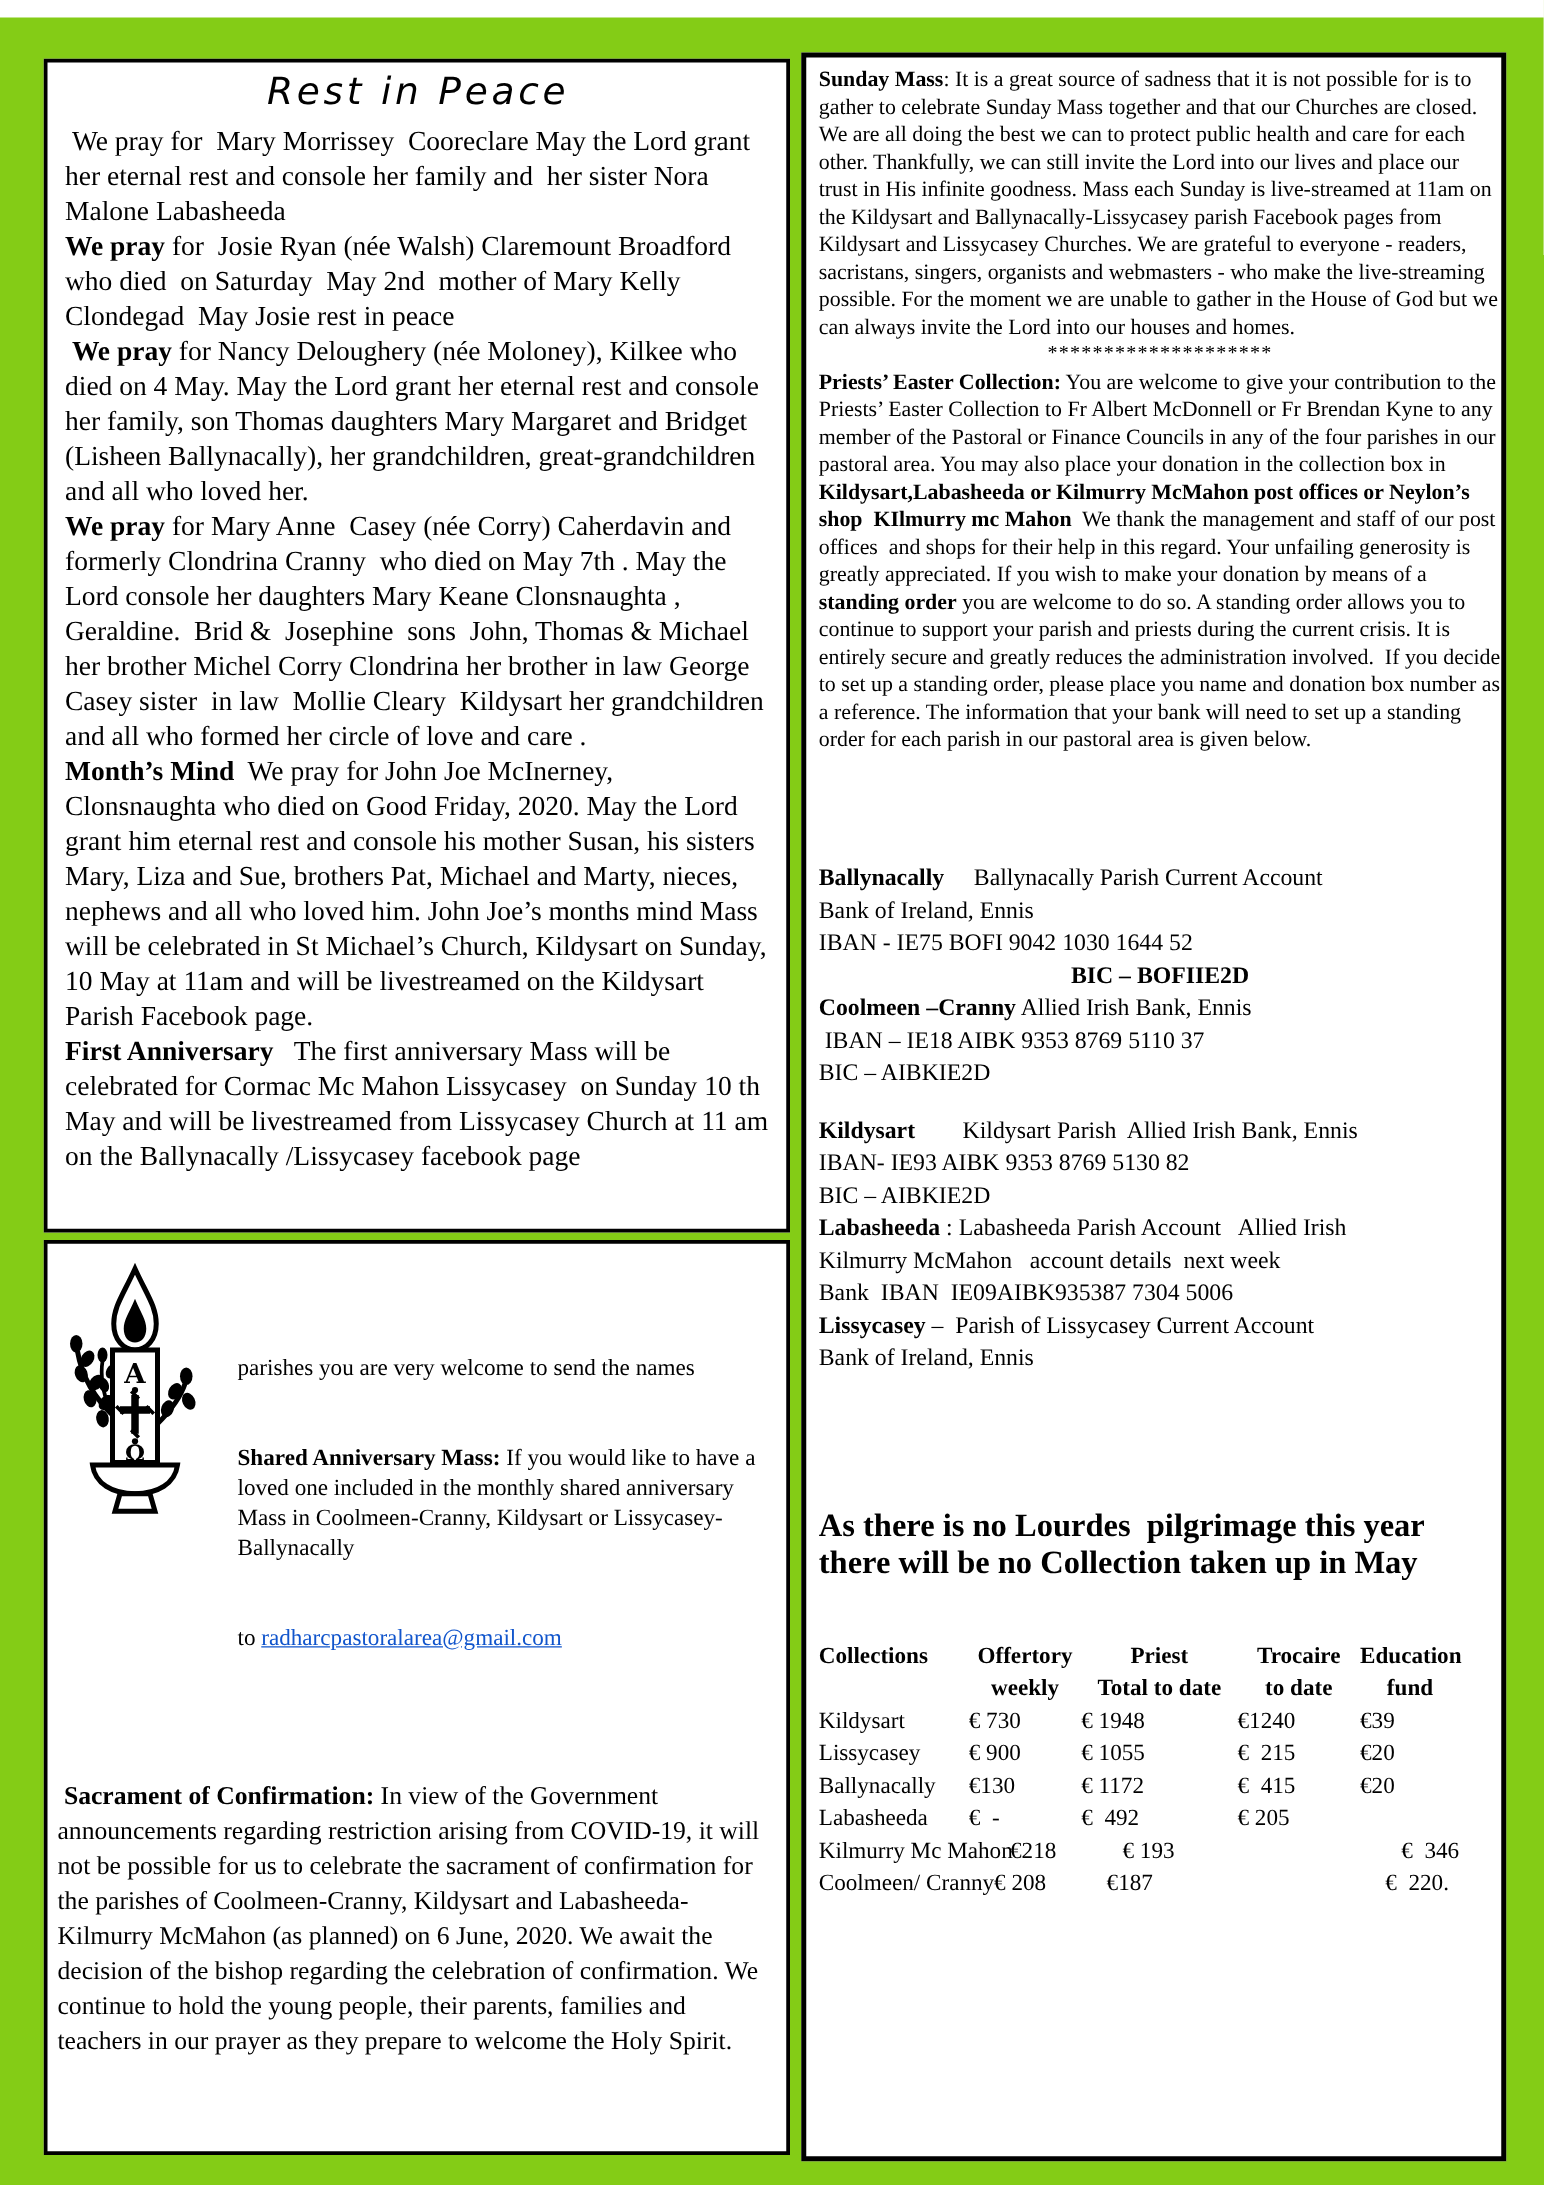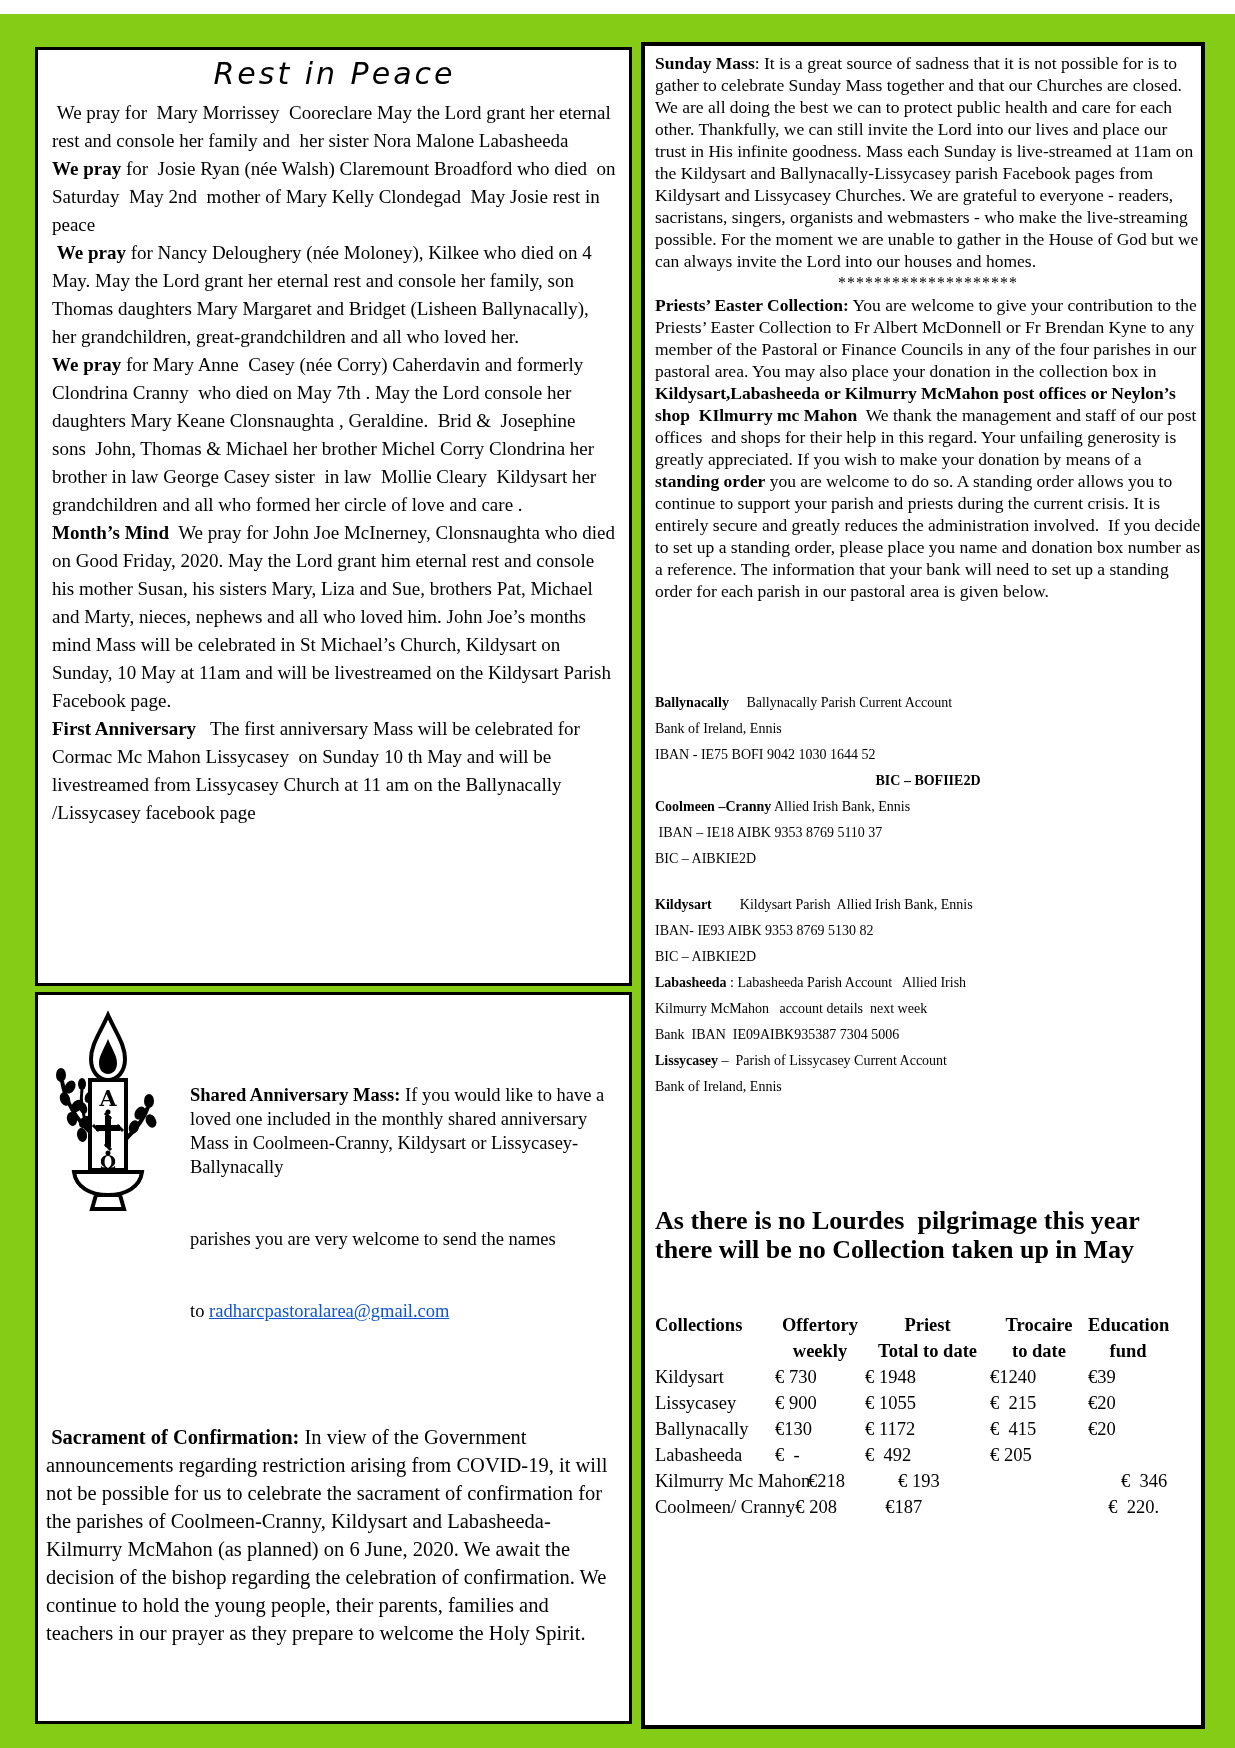--- a/index.html
+++ b/index.html
@@ -4,29 +4,29 @@
 <style>
   html,body{margin:0;padding:0;background:#ffffff;}
   .page{position:relative;width:1235px;height:1748px;background:#84cc16;
         font-family:"Liberation Serif", serif;color:#000;overflow:hidden;margin-top:14px;}
   .panel{position:absolute;border:3px solid #000;background:#fff;box-sizing:border-box;overflow:hidden;}
   #box-rip{left:35px;top:33px;width:597px;height:939px;padding:2px 12px 0 14px;}
   #box-ann{left:35px;top:978px;width:597px;height:732px;padding:0;}
   #box-right{left:641px;top:28px;width:564px;height:1687px;border-width:4px;padding:6px 0 0 10px;}
   .rip-title{text-align:center;font-family:"DejaVu Sans", sans-serif;font-style:italic;
              font-size:30px;letter-spacing:3px;margin:4px 0 8px 0;}
-  .rip-p{font-size:19px;line-height:28px;margin:0;white-space:pre-wrap;}
+  .rip-p{font-size:22px;line-height:28px;margin:0;white-space:pre-wrap;}
   .shared-row{display:flex;margin:14px 0 0 14px;}
   .candle-wrap{width:112px;flex:0 0 112px;}
   .shared-text{width:450px;margin-left:26px;margin-top:26px;font-size:18.5px;line-height:24px;white-space:pre-wrap;}
   .ann-p{font-size:20.5px;line-height:28px;margin:0 10px 0 8px;white-space:pre-wrap;}
   #conf-p{margin-top:52px;}
   .r-p{font-size:17.5px;line-height:22px;margin:0;white-space:pre-wrap;}
   .stars{text-align:center;font-size:16px;line-height:22px;letter-spacing:1px;}
-  .bank-block{margin-top:88px;font-size:14px;line-height:26px;}
+  .bank-block{margin-top:88px;font-size:19px;line-height:26px;}
   .bank-line{white-space:pre-wrap;}
   .bank-line.center{text-align:center;font-weight:bold;}
   .bank-line.gap-top{margin-top:20px;}
   .lourdes{margin-top:106px;font-size:26px;font-weight:bold;line-height:29px;white-space:pre-wrap;}
   .ctable{margin-top:48px;font-size:18.5px;line-height:26px;}
   .crow{display:flex;white-space:pre;}
   .c1{min-width:120px;} .c2{min-width:90px;} .c3{min-width:125px;} .c4{min-width:98px;} .c5{min-width:80px;}
   .chead .c2,.chead .c3,.chead .c4,.chead .c5{text-align:center;}
   .chead{font-weight:bold;}
   a.email{color:#1155CC;text-decoration:underline;}
@@ -87,22 +87,22 @@
           <path d="M56 107 L56 138 M44 119 L68 119" stroke="#000" stroke-width="6"></path>
           <path d="M41 116 L47 122 M65 116 L71 122 M53 104 L59 110 M53 135 L59 141" stroke="#000" stroke-width="3"></path>
           <circle cx="56" cy="144" r="2.5" fill="#000"></circle>
           <text x="56" y="160" font-family="DejaVu Serif, serif" font-size="18" font-weight="bold" text-anchor="middle" fill="#000">Ω</text>
 
           <path d="M22 163 L90 163 C88 178 74 186 56 186 C38 186 24 178 22 163 Z" fill="#fff" stroke="#000" stroke-width="4"></path>
           <path d="M44 186 L40 200 L72 200 L68 186 Z" fill="#fff" stroke="#000" stroke-width="4"></path>
         </svg>
       </div>
       <div class="shared-text">
+        <div>parishes you are very welcome to send the names</div>
         <div><b>Shared Anniversary Mass:</b><span> If you would like to have a loved one included in the monthly shared anniversary Mass in Coolmeen-Cranny, Kildysart or Lissycasey-Ballynacally</span></div>
-        <div>parishes you are very welcome to send the names</div>
         <div><span>to </span><a class="email" href="#">radharcpastoralarea@gmail.com</a></div>
       </div>
     </div>
     <p class="ann-p" id="conf-p"><b> Sacrament of Confirmation:</b><span> In view of the Government announcements regarding restriction arising from COVID-19, it will not be possible for us to celebrate the sacrament of confirmation for the parishes of Coolmeen-Cranny, Kildysart and Labasheeda-Kilmurry McMahon (as planned) on 6 June, 2020. We await the decision of the bishop regarding the celebration of confirmation. We continue to hold the young people, their parents, families and teachers in our prayer as they prepare to welcome the Holy Spirit.</span></p>
 
   </div>
 
   <div class="panel" id="box-right">
     <p class="r-p"><b>Sunday Mass</b><span>: It is a great source of sadness that it is not possible for is to gather to celebrate Sunday Mass together and that our Churches are closed. We are all doing the best we can to protect public health and care for each other. Thankfully, we can still invite the Lord into our lives and place our trust in His infinite goodness. Mass each Sunday is live-streamed at 11am on the Kildysart and Ballynacally-Lissycasey parish Facebook pages from Kildysart and Lissycasey Churches. We are grateful to everyone - readers, sacristans, singers, organists and webmasters - who make the live-streaming possible. For the moment we are unable to gather in the House of God but we can always invite the Lord into our houses and homes.</span></p>
     <div class="stars">********************</div>

